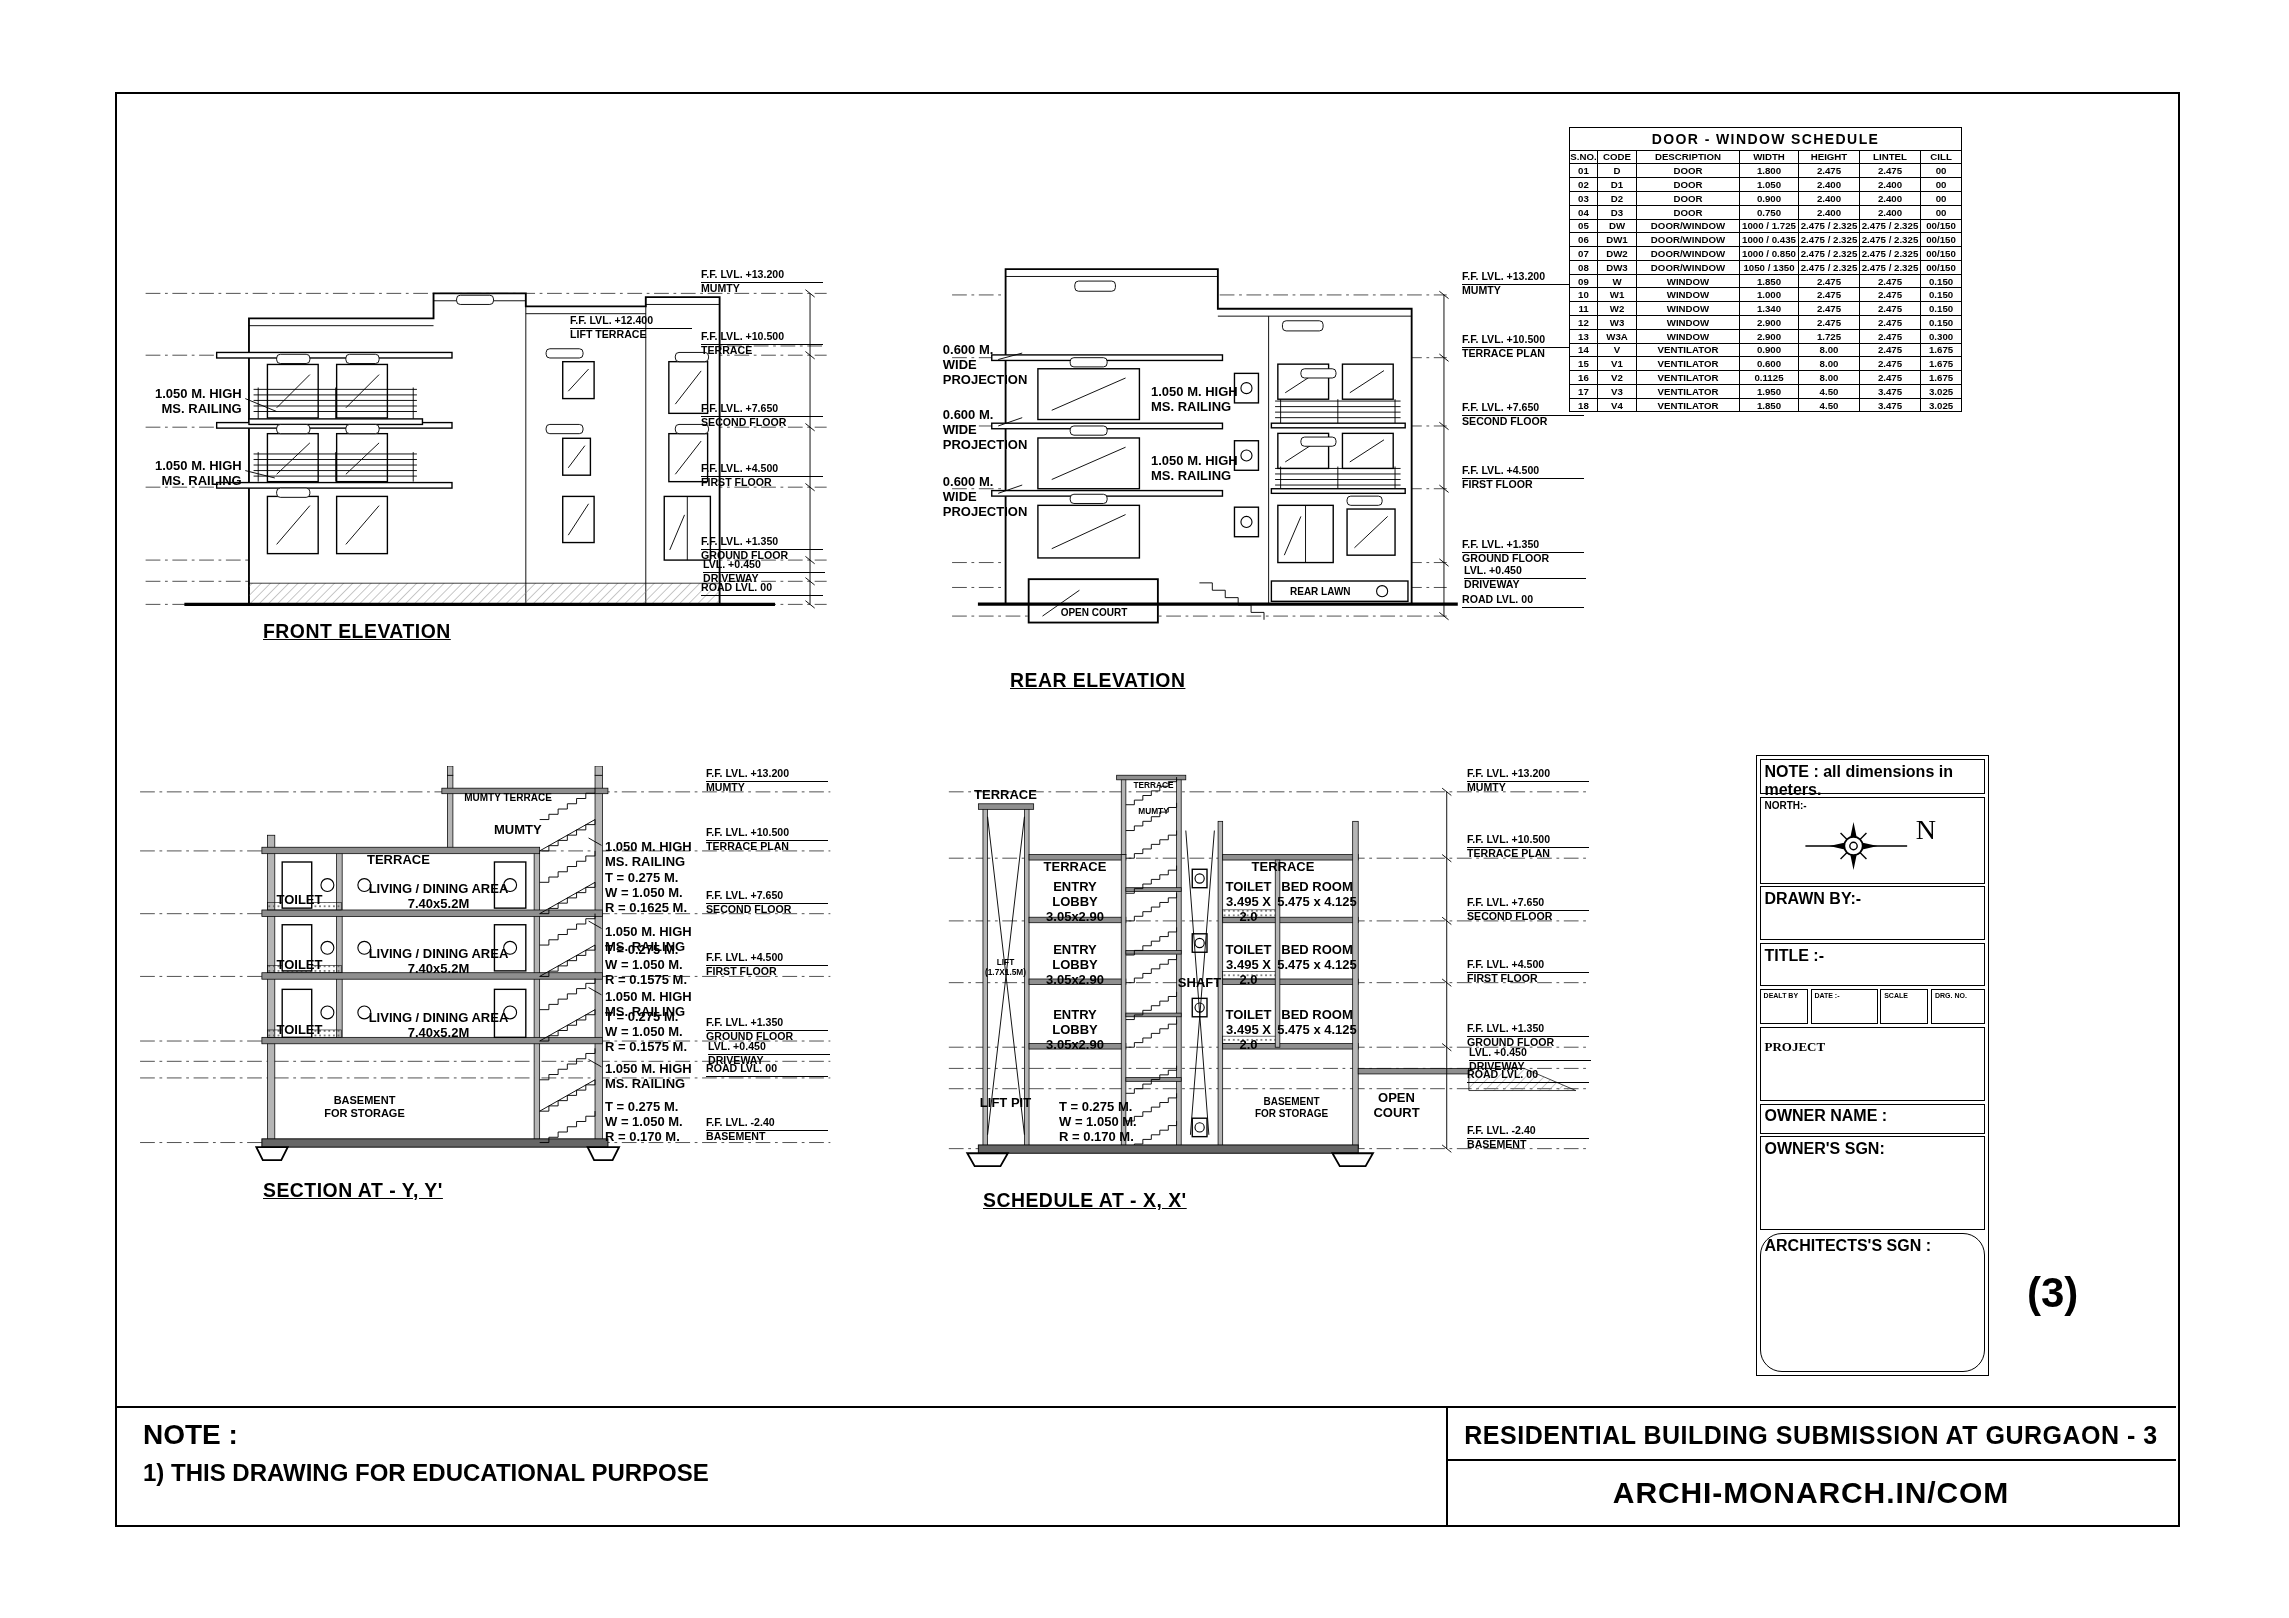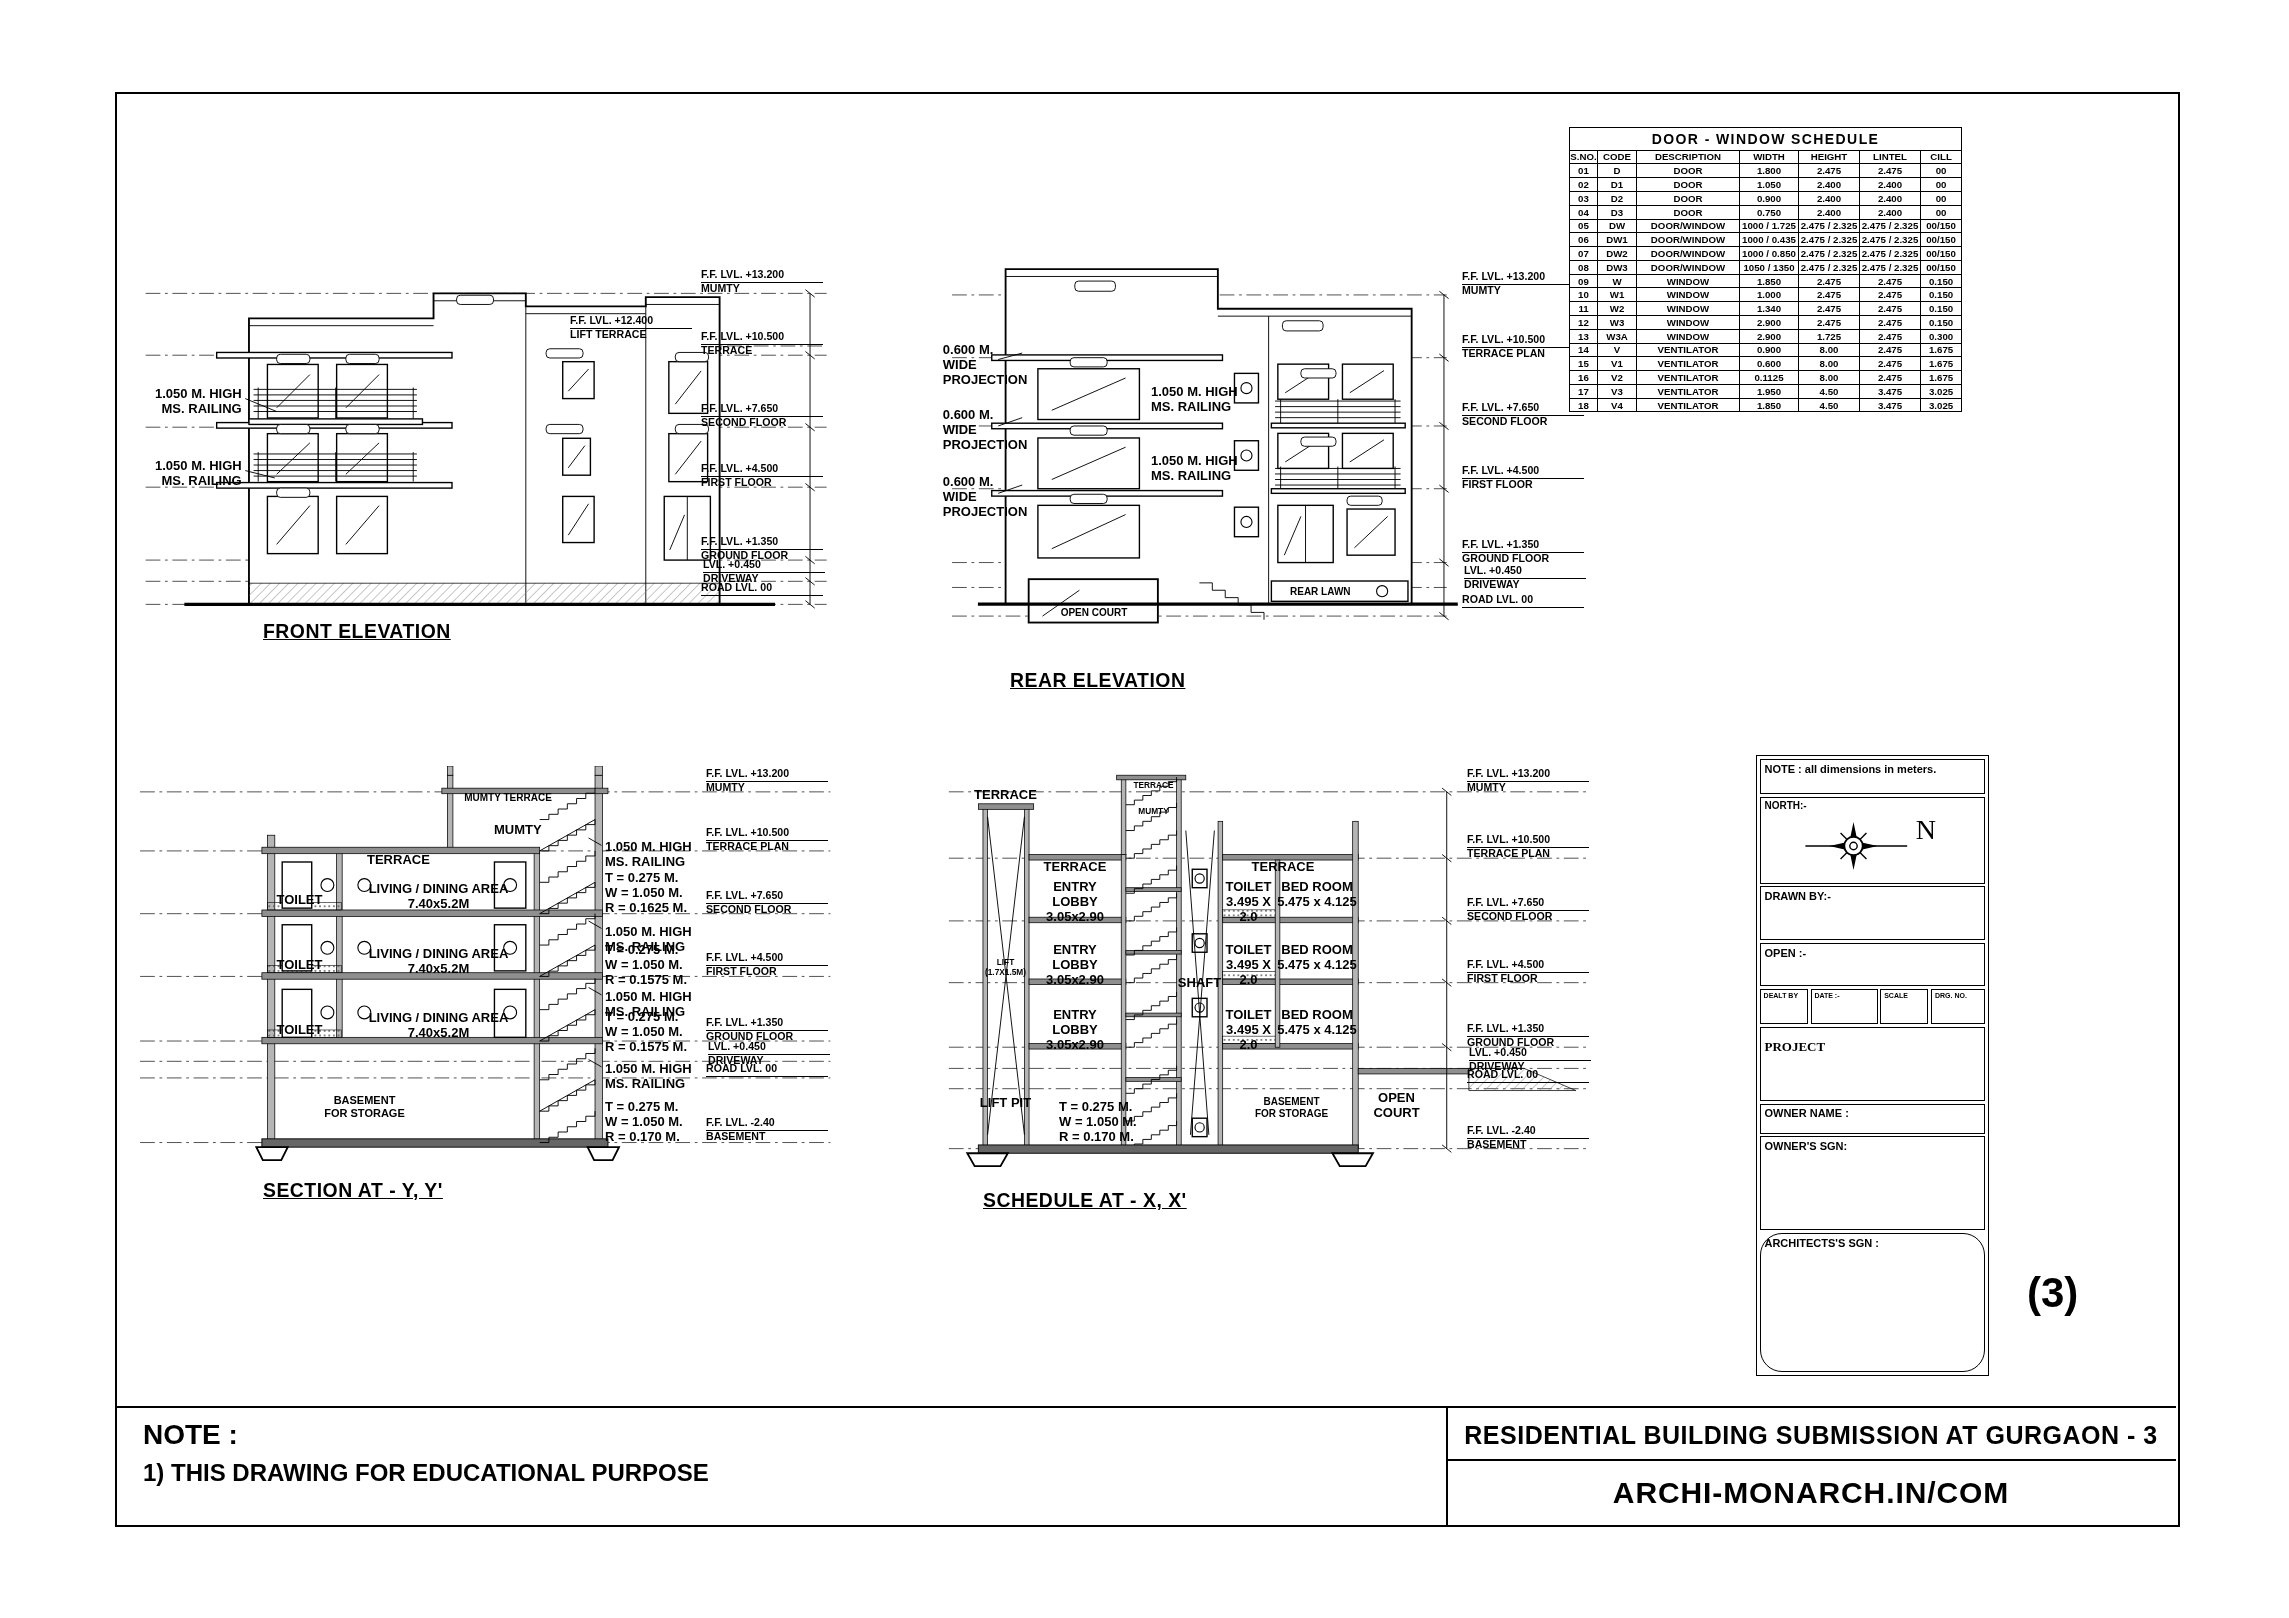--- a/index.html
+++ b/index.html
@@ -14,21 +14,21 @@
   .lvl{position:absolute;width:122px;font-size:10.6px;font-weight:bold;line-height:1.12;}
   .lvl-v{display:block;border-bottom:1.8px solid #000;padding-bottom:0.9px;white-space:nowrap;}
   .lvl-n{display:block;white-space:nowrap;}
   
   .sched{position:absolute;left:1569px;top:127px;border-collapse:collapse;table-layout:fixed;width:391px;background:#fff;font-weight:bold;}
   .sched th,.sched td{border:1.6px solid #000;font-size:9.7px;text-align:center;padding:0.9px 0;overflow:hidden;white-space:nowrap;}
   .sched .ttl{font-size:14px;letter-spacing:1.4px;padding:2.8px 0;}
   
   .tblock{position:absolute;left:1756px;top:755px;width:231px;border:1.7px solid #000;background:#fff;}
   .tb-box{border:1.5px solid #000;margin:2.8px;position:relative;background:#fff;}
-  .tb-lab{font-size:11px;font-weight:bold;padding:2.8px 3.7px;}
+  .tb-lab{font-size:16px;font-weight:bold;padding:2.8px 3.7px;}
   .tb-row{display:flex;margin:2.8px;gap:2.8px;}
   .tb-cell{border:1.5px solid #000;height:33px;position:relative;}
   .tb-cell .tb-lab{font-size:7px;padding:1.8px 2.8px;}
   
   .note-area{position:absolute;left:115px;top:1406px;width:1331px;height:117px;border-top:2.3px solid #000;border-right:2.3px solid #000;}
   .note-t{position:absolute;left:28px;top:11px;font-size:28px;font-weight:bold;}
   .note-l{position:absolute;left:28px;top:51px;font-size:24px;font-weight:bold;}
   .proj-box{position:absolute;left:1446px;top:1406px;width:730px;height:54px;border-top:2.3px solid #000;display:flex;align-items:center;justify-content:center;font-size:25px;font-weight:bold;letter-spacing:0.5px;}
   .web-box{position:absolute;left:1446px;top:1459px;width:730px;height:64px;border-top:2.3px solid #000;display:flex;align-items:center;justify-content:center;font-size:30px;font-weight:bold;letter-spacing:0.9px;}
   .sheetno{position:absolute;left:2027px;top:1269px;font-size:42px;font-weight:bold;}
@@ -841,21 +841,21 @@
         <line x1="74" y1="14" x2="46" y2="42" stroke="#000" stroke-width="1.5"></line>
         <circle cx="60" cy="28" r="10" fill="#fff" stroke="#000" stroke-width="2"></circle>
         <circle cx="60" cy="28" r="4" fill="#fff" stroke="#000" stroke-width="1.5"></circle>
       </svg>
       <div style="position:absolute;left:155px;top:16.6px;font-family:'Liberation Serif',serif;font-size:28px;">N</div>
     </div>
     <div class="tb-box" style="height:52px;">
       <div class="tb-lab">DRAWN BY:-</div>
     </div>
     <div class="tb-box" style="height:41px;">
-      <div class="tb-lab">OPEN :-</div>
+      <div class="tb-lab">TITLE :-</div>
     </div>
     <div class="tb-row">
       <div class="tb-cell" style="width:46px;">
           <div class="tb-lab">DEALT BY</div>
         </div>
       <div class="tb-cell" style="width:65px;">
           <div class="tb-lab">DATE :-</div>
         </div>
       <div class="tb-cell" style="width:46px;">
           <div class="tb-lab">SCALE</div>

